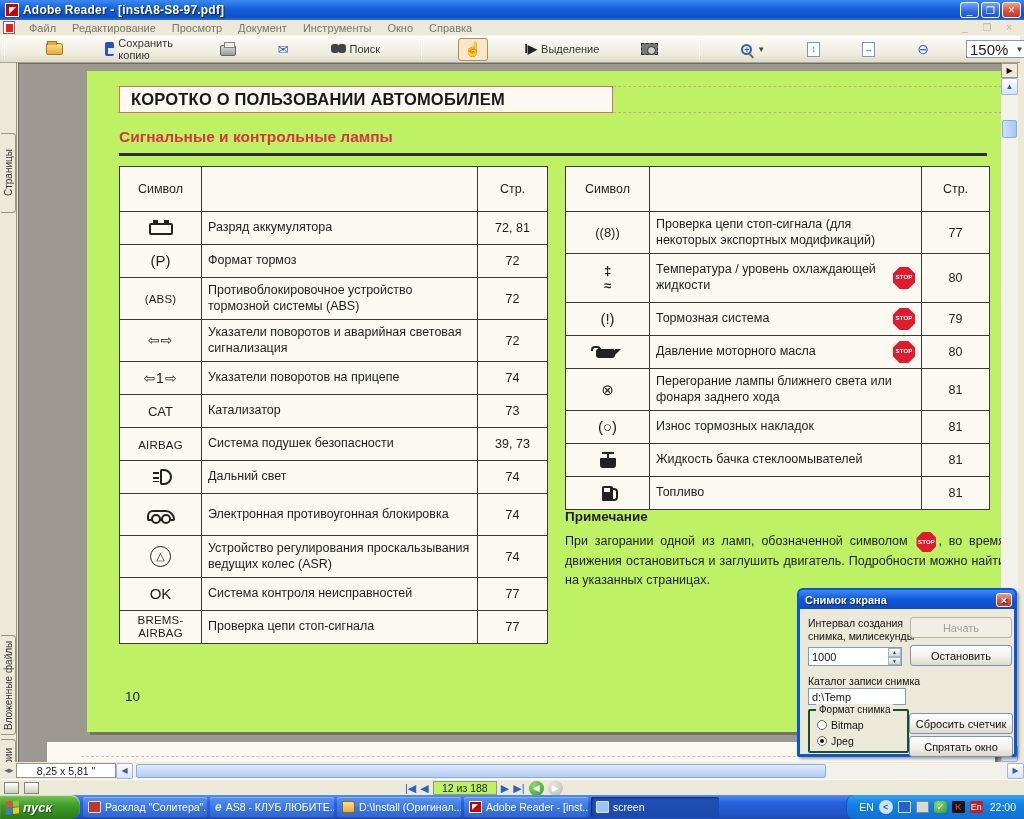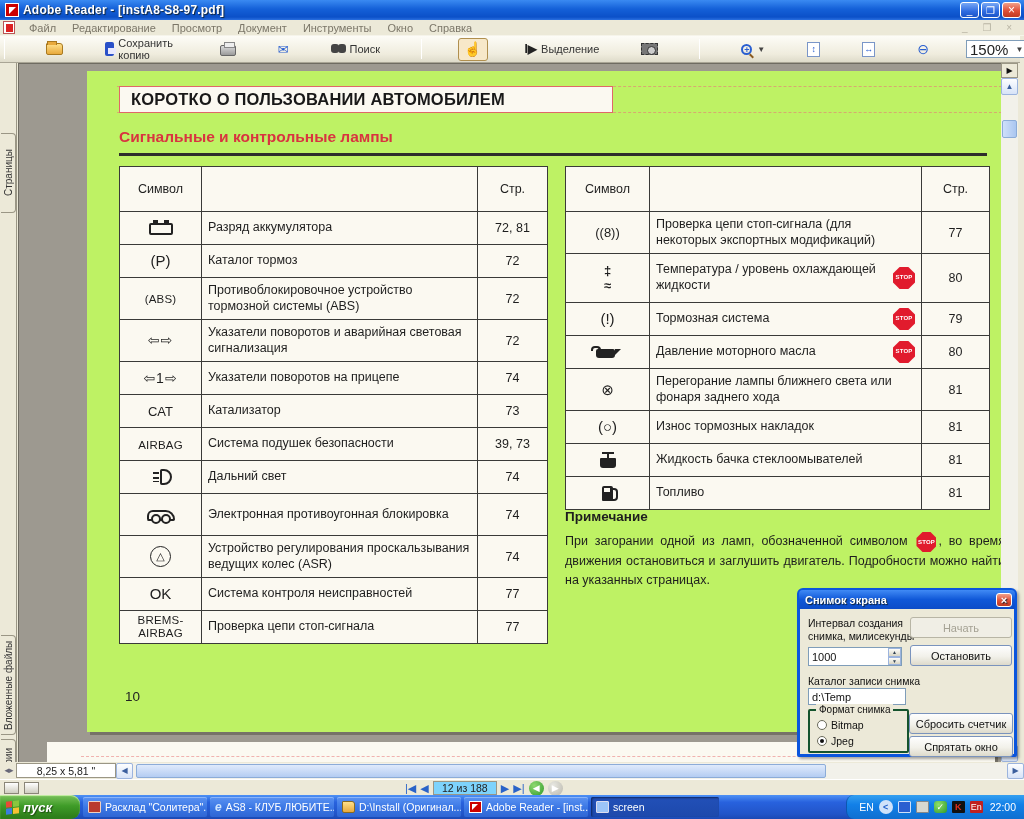--- a/index.html
+++ b/index.html
@@ -155,21 +155,21 @@
   .h-track { position:relative; flex:1 1 auto; height:16px; background:#f2f1ea; }
   .h-thumb { position:absolute; left:3px; top:1px; width:690px; height:14px; border:1px solid #8cacd8; border-radius:2px;
     background:linear-gradient(180deg,#dfeafc,#b4ccf2); }
 
   
   .statusbar { position:absolute; left:0; top:779px; width:1024px; height:16px; background:#ece9d8;
     border-top:1px solid #fff; }
   .st-ic { position:absolute; top:2px; width:15px; height:12px; background:linear-gradient(180deg,#fff,#cfcdc0); border:1px solid #8a8678; }
   .nav { position:absolute; left:405px; top:1px; display:flex; align-items:center; gap:4px; height:14px; }
   .navbtn { color:#2a63c8; font-size:11px; line-height:13px; }
-  .nav .pagebox { width:64px; height:14px; background:#7dd3fc; border:1px solid #9a9685; font-size:10.5px; color:#222;
+  .nav .pagebox { width:64px; height:14px; background:#bef264; border:1px solid #9a9685; font-size:10.5px; color:#222;
     display:flex; align-items:center; justify-content:center; }
   .gobtn { width:15px; height:15px; border-radius:50%; color:#fff; font-size:9px; display:flex; align-items:center; justify-content:center; }
   .go-back { background:radial-gradient(circle at 35% 30%,#8fd870,#2f9a28); }
   .go-fwd { background:radial-gradient(circle at 35% 30%,#e8e8e2,#b9b7ac); color:#fff; }
 
   
   .taskbar { position:absolute; left:0; top:795px; width:1024px; height:24px;
     background:linear-gradient(180deg,#4e91f5 0%,#2862de 30%,#2154c8 80%,#1b49b4 100%); display:flex; align-items:center; }
   .startbtn { width:80px; height:24px; border-radius:0 9px 9px 0;
     background:linear-gradient(180deg,#7bc25c,#3f9c28 45%,#2e7f1b 90%); box-shadow:inset 0 1px 1px #c8f0a8;
@@ -349,21 +349,21 @@
             <td></td>
             <td class="hdr">Стр.</td>
           </tr>
           <tr class="rh1">
             <td class="td-sym"><span class="ic ic-battery"></span></td>
             <td class="td-desc">Разряд аккумулятора</td>
             <td class="td-page">72, 81</td>
           </tr>
           <tr class="rh1">
             <td class="td-sym"><span class="sym-glyph sym-big">(P)</span></td>
-            <td class="td-desc">Каталог тормоз</td>
+            <td class="td-desc">Формат тормоз</td>
             <td class="td-page">72</td>
           </tr>
           <tr class="rh2">
             <td class="td-sym"><span class="sym-glyph sym-small">(ABS)</span></td>
             <td class="td-desc">Противоблокировочное устройство тормозной системы (ABS)</td>
             <td class="td-page">72</td>
           </tr>
           <tr class="rh2">
             <td class="td-sym"><span class="sym-glyph sym-arrows">⇦⇨</span></td>
             <td class="td-desc">Указатели поворотов и аварийная световая сигнализация</td>

